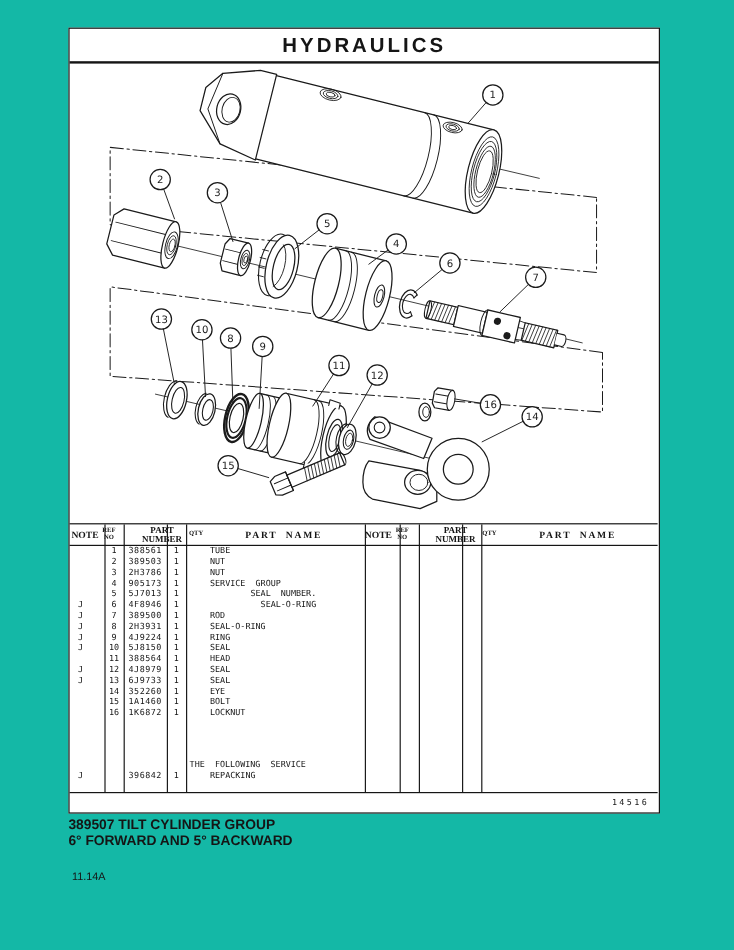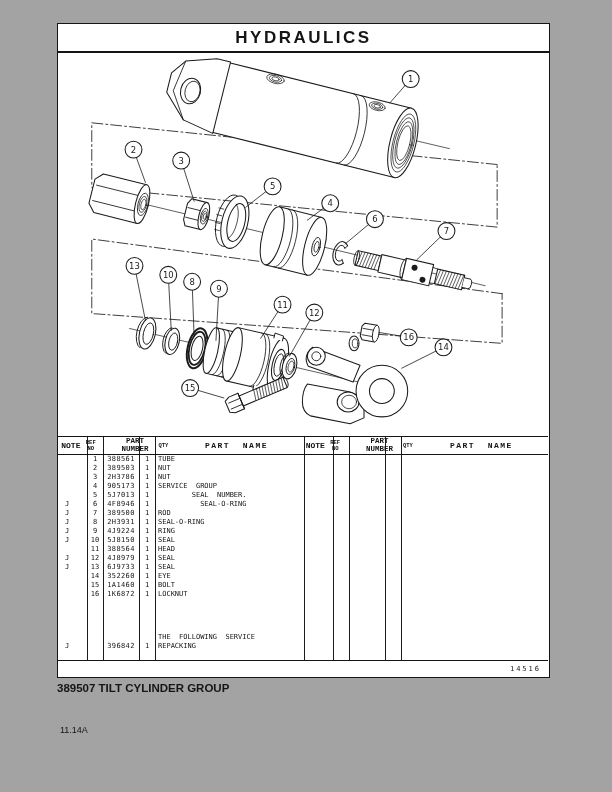--- a/index.html
+++ b/index.html
@@ -1,39 +1,39 @@
 <!DOCTYPE html>
 <html><head>
 <meta charset="utf-8">
 <style>
   html,body{margin:0;padding:0;background:#ffffff;}
   body{width:612px;height:792px;position:relative;font-family:"Liberation Sans",sans-serif;color:#151515;}
-  .page{position:absolute;inset:0;background:#a3a3a3;}
+  .page{position:absolute;inset:0;background:#14b8a6;}
   .border-box{position:absolute;left:57px;top:23px;width:493px;height:655px;border:1.6px solid #151515;box-sizing:border-box;background:#fff;}
   .title-bar{position:absolute;left:0;top:0;width:100%;height:29px;border-bottom:2.2px solid #151515;box-sizing:border-box;display:flex;align-items:center;justify-content:center;}
   .title-bar h1{margin:0;font-size:17px;font-weight:bold;letter-spacing:2.5px;}
   .diagram-svg{position:absolute;left:0;top:29px;width:489.8px;height:383px;}
   
   .ptable{position:absolute;left:0;top:412px;width:489.8px;height:223px;border-top:1.8px solid #151515;border-bottom:1.6px solid #151515;box-sizing:content-box;font-family:"DejaVu Sans Mono",monospace;}
   .vline{position:absolute;top:0;bottom:0;width:1px;background:#1b1b1b;}
-  .hdr{position:relative;height:18px;border-bottom:1.6px solid #151515;box-sizing:border-box;display:flex;align-items:stretch;font-family:Liberation Mono, monospace;}
+  .hdr{position:relative;height:18px;border-bottom:1.6px solid #151515;box-sizing:border-box;display:flex;align-items:stretch;font-family:Liberation Serif, serif;}
   .hdr .c{display:flex;flex-direction:column;align-items:center;justify-content:center;line-height:1;}
   .h-note{width:29px;font-size:8px;font-weight:bold;}
   .h-ref{width:16px;font-size:5.5px;font-weight:bold;}
   .h-pn{width:48px;font-size:7.5px;font-weight:bold;padding-left:16px;}
   .h-qty{width:16px;font-size:5.5px;font-weight:bold;}
   .h-name{width:149px;font-size:8px;font-weight:bold;letter-spacing:1.5px;white-space:pre;}
   .h-name2{width:150px;}
   .rows{position:relative;}
   .prow{display:flex;height:9px;line-height:9px;font-size:7px;}
   .prow .note{width:29px;padding-left:7px;box-sizing:border-box;}
   .prow .ref{width:16px;text-align:center;}
   .prow .pn{width:36px;text-align:center;letter-spacing:.4px;}
   .prow .qty{width:16px;text-align:center;}
-  .prow .nm{width:149px;padding-left:3px;box-sizing:border-box;white-space:pre;overflow:hidden;}
+  .prow .nm{width:149px;padding-left:20px;box-sizing:border-box;white-space:pre;overflow:hidden;}
   .spacer{height:34px;}
   .svc-line{height:9px;line-height:9px;font-size:7px;display:flex;}
   .svc-line .lead{width:97px;}
   .svc-line .txt{white-space:pre;padding-left:3px;}
   
   .fig-num{position:absolute;right:8px;top:641px;font-size:7px;letter-spacing:2px;font-family:"DejaVu Sans Mono",monospace;}
   .caption{position:absolute;left:57px;top:682px;width:493px;text-align:left;font-weight:bold;font-size:11.5px;line-height:13px;}
   .page-num{position:absolute;left:60px;top:725px;font-size:9px;}
 </style>
 </head>
@@ -465,16 +465,17 @@
         <div class="qty">1</div>
         <div class="nm">REPACKING</div>
       </div>
     </div>
 
     <div class="fig-num">14516</div>
   </div>
 
   <div class="caption">
     <div>389507 TILT CYLINDER GROUP</div>
+    <div>6° FORWARD AND 5° BACKWARD</div>
   </div>
 
   <div class="page-num">11.14A</div>
 </div>
 
 </body></html>

